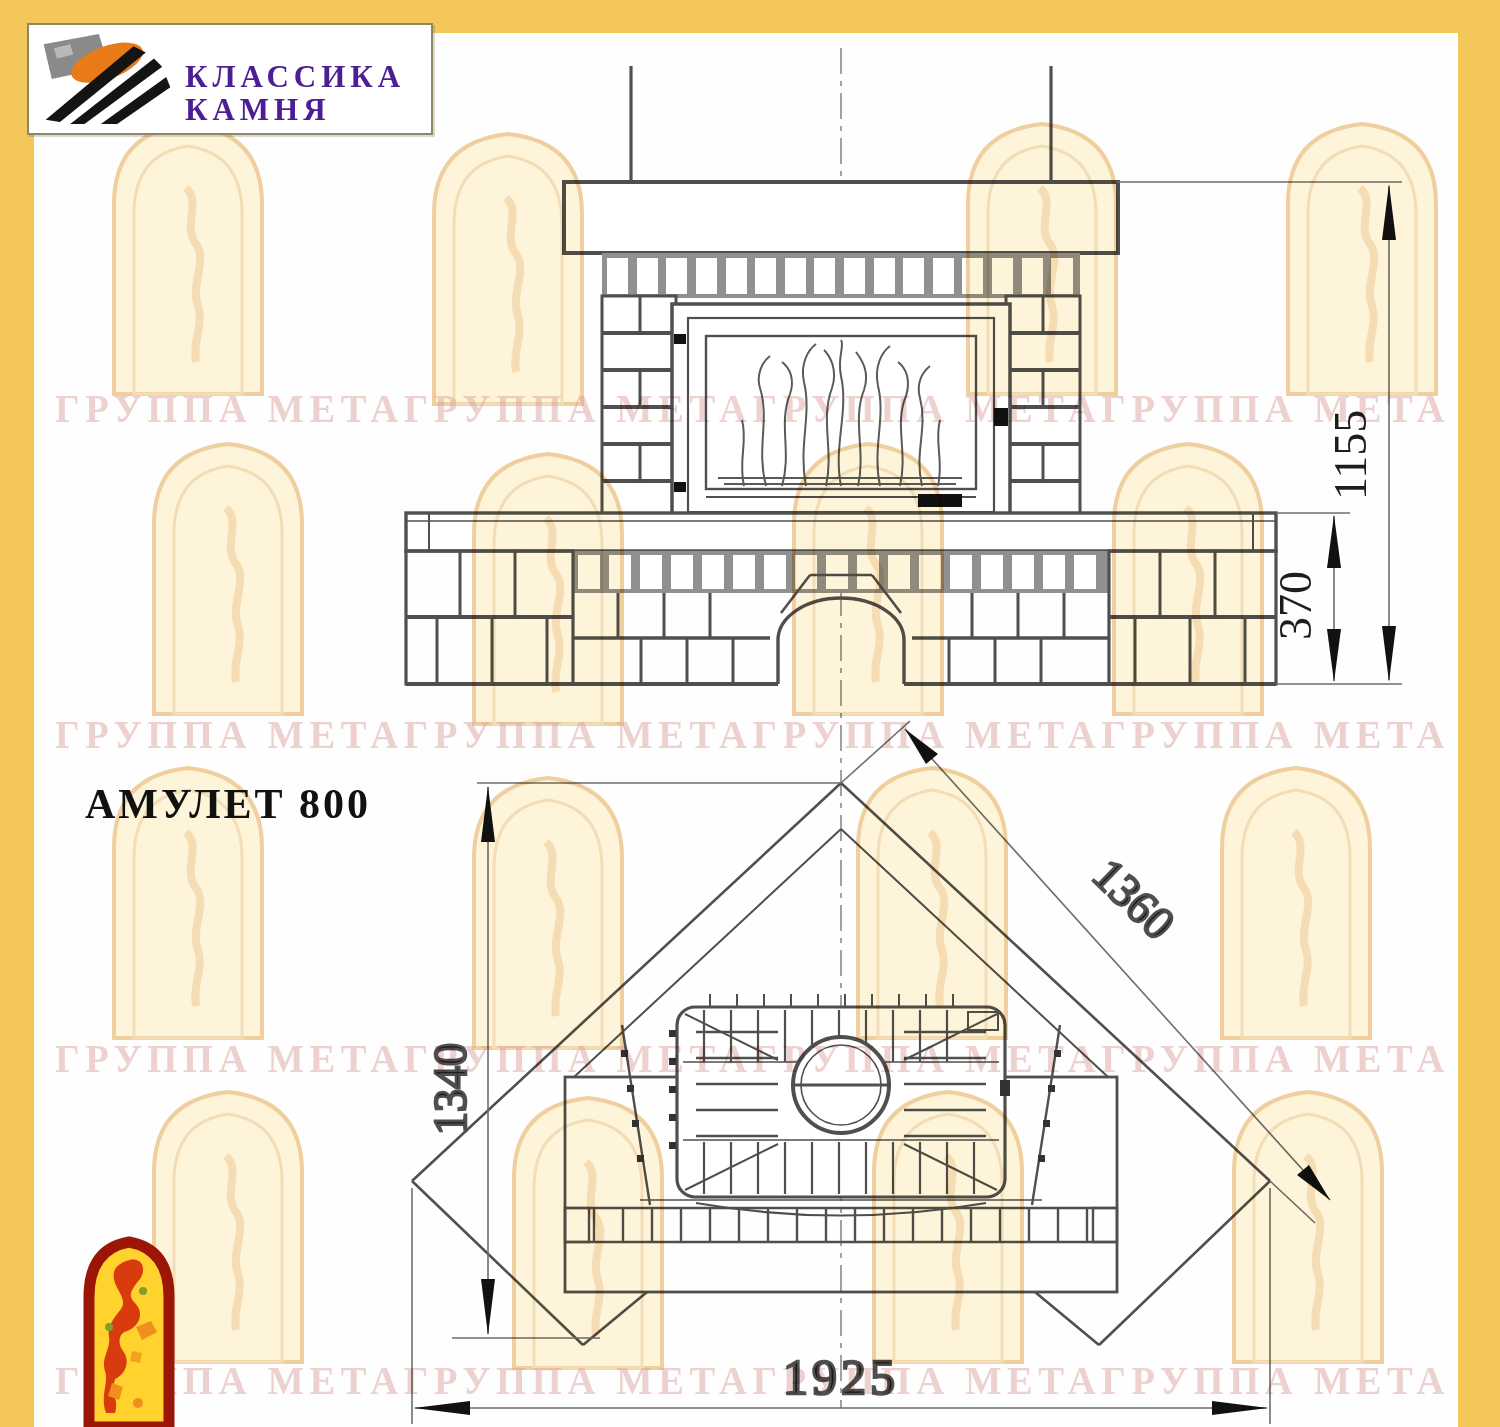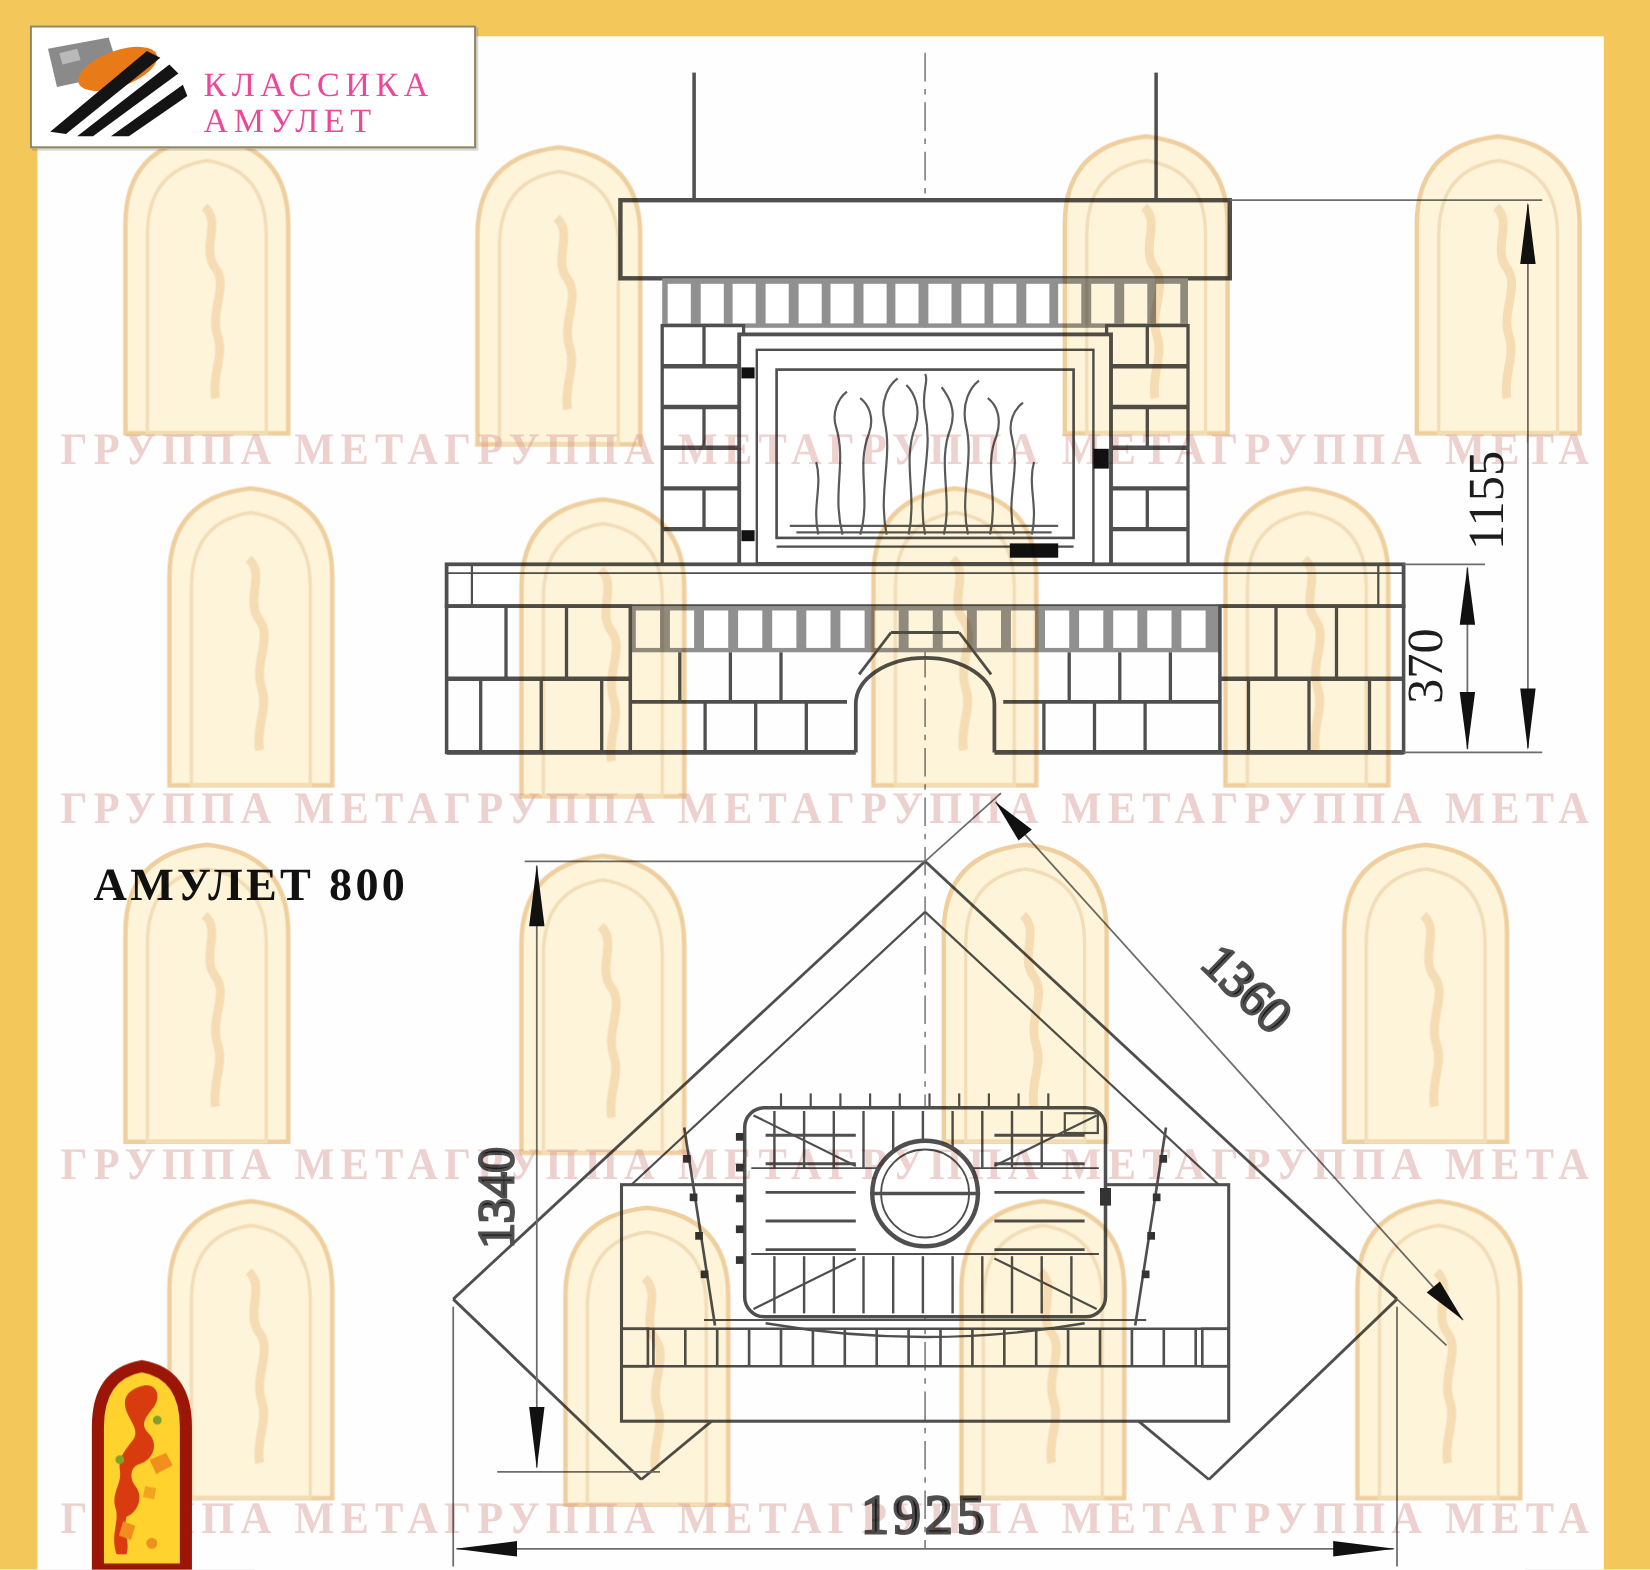--- a/index.html
+++ b/index.html
@@ -11,21 +11,21 @@
   .band{position:absolute;background:#F4C75B;}
   .band-top{left:0;top:0;width:1500px;height:33px;}
   .band-left{left:0;top:0;width:34px;height:1427px;}
   .band-right{left:1458px;top:0;width:42px;height:1427px;}
   .logo-box{
     position:absolute;left:27px;top:23px;width:402px;height:108px;
     background:#fff;border:2px solid #8f8760;box-shadow:2px 2px 0 rgba(0,0,0,.15);
     display:flex;align-items:center;z-index:5;
   }
   .logo-graphic{width:138px;height:94px;margin-left:10px;flex:0 0 auto;}
-  .logo-text{margin-left:8px;color:#ec4899;font-weight:normal;line-height:1.08;margin-top:28px;}
+  .logo-text{margin-left:8px;color:#4c1d95;font-weight:bold;line-height:1.08;margin-top:28px;}
   .logo-line1{font-size:31px;letter-spacing:5px;}
   .logo-line2{font-size:31px;letter-spacing:5px;}
   .drawing{position:absolute;left:0;top:0;z-index:2;}
   .emblem{position:absolute;left:80px;top:1233px;z-index:6;}
   svg text{font-family:"Liberation Serif","DejaVu Serif",serif;}
   .dim-label{font-size:46px;fill:#1d1d1d;}
   .title-label{font-size:42px;font-weight:bold;fill:#111;letter-spacing:3px;}
   .wm-text{font-size:41px;font-weight:bold;fill:#d89c94;opacity:.45;letter-spacing:6px;}
 </style>
 </head>
@@ -41,21 +41,21 @@
     <svg class="logo-graphic" viewBox="0 0 134 92">
       <polygon points="4,12 58,2 68,34 12,46" fill="#8a8a8a"></polygon>
       <polygon points="14,16 30,12 33,22 17,26" fill="#b9b9b9"></polygon>
       <ellipse cx="66" cy="30" rx="37" ry="16" fill="#e87a18" transform="rotate(-20 66 30)"></ellipse>
       <polygon points="6,86 92,14 104,20 20,88" fill="#141414"></polygon>
       <polygon points="30,90 112,26 120,34 44,90" fill="#141414"></polygon>
       <polygon points="60,90 124,44 128,54 76,90" fill="#141414"></polygon>
     </svg>
     <div class="logo-text">
       <div class="logo-line1">КЛАССИКА</div>
-      <div class="logo-line2">АМУЛЕТ</div>
+      <div class="logo-line2">КАМНЯ</div>
     </div>
   </div>
 
   <svg class="drawing" width="1500" height="1427" viewBox="0 0 1500 1427">
 
     <g stroke="#4f4f4f" fill="none" stroke-width="3">
 
       <line x1="841" y1="48" x2="841" y2="298" stroke="#8a8a8a" stroke-width="1.6" stroke-dasharray="26 7 5 7"></line>
       <line x1="841" y1="545" x2="841" y2="1408" stroke="#8a8a8a" stroke-width="1.6" stroke-dasharray="26 7 5 7"></line>
 

